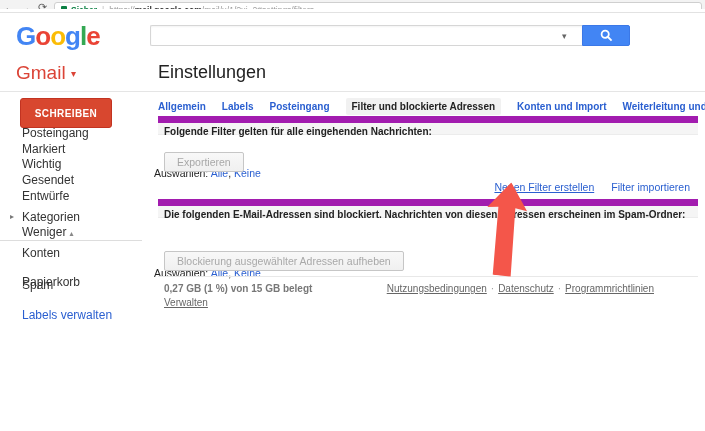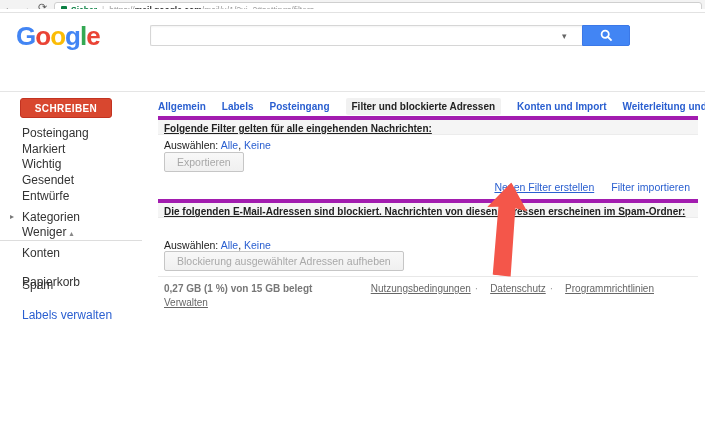--- a/index.html
+++ b/index.html
@@ -28,56 +28,56 @@
   .search-caret { position:absolute; left:562px; top:31px; font-size:9px; color:#666; }
   .search-btn { position:absolute; left:582px; top:25px; width:48px; height:21px; background:#4285f4;
                 border:1px solid #3b78e7; border-radius:0 2px 2px 0; display:flex; align-items:center; justify-content:center; cursor:pointer; }
 
   .gmail-logo { position:absolute; left:16px; top:62px; font-size:19px; color:#db4437; }
   .gmail-caret { font-size:10px; color:#db4437; vertical-align:2px; }
   .page-title { position:absolute; left:158px; top:62px; font-size:18px; color:#222; }
   .header-divider { position:absolute; left:0; top:91px; width:705px; height:1px; background:#e5e5e5; }
 
   
-  .compose-btn { position:absolute; left:20px; top:98px; width:92px; height:20px; background:#d8472f;
+  .compose-btn { position:absolute; left:20px; top:98px; width:92px; height:30px; background:#d8472f;
                  border:1px solid #c23321; border-radius:3px; color:#fff; font-size:10px; font-weight:bold;
                  letter-spacing:.4px; display:flex; align-items:center; justify-content:center; cursor:pointer; }
   .side-item { position:absolute; left:22px; font-size:12px; color:#333; white-space:nowrap; cursor:pointer; }
   .side-caret { position:absolute; left:10px; font-size:8px; color:#777; cursor:pointer; }
   .side-suffix { font-size:8px; color:#888; margin-left:3px; }
   .side-divider { position:absolute; left:0; top:240px; width:142px; height:1px; background:#ddd; }
   .side-link { color:#2a5fd0; }
 
   
   .tabs { position:absolute; left:158px; top:98px; width:540px; display:flex; align-items:center; gap:16px; }
   .tab { font-size:10px; font-weight:bold; color:#2a5fd0; white-space:nowrap; padding:3px 0; cursor:pointer; }
   .tab.active { color:#222; background:#f1f1f1; padding:3px 6px; border-radius:2px; cursor:default; }
 
   .section-bar { position:absolute; left:158px; width:540px; height:19px; background:#f5f5f5;
-                 border-top:4px solid #a21caf; border-bottom:1px solid #ececec;
-                 font-size:10px; font-weight:bold; color:#222; line-height:17px; padding-left:6px; white-space:nowrap;text-decoration:underline; }
+                 border-top:7px solid #a21caf; border-bottom:1px solid #ececec;
+                 font-size:10px; font-weight:bold; color:#222; line-height:17px; padding-left:6px; white-space:nowrap; }
   .bar1 { top:116px; } .bar2 { top:199px; }
 
-  .row { position:absolute; left:164px; font-size:10.5px; color:#222; white-space:nowrap; }
+  .row { position:absolute; left:154px; font-size:10.5px; color:#222; white-space:nowrap;margin-top:28px; }
   .link { color:#2a5fd0; cursor:pointer; text-decoration:none; }
   .link.u { text-decoration:underline; }
 
   .btn-row { position:absolute; left:164px; top:152px; display:flex; gap:14px; }
   .gray-btn { height:20px; padding:0 12px; font-size:10.5px; color:#a8a8a8;
               background:linear-gradient(#f8f8f8,#f0f0f0); border:1px solid #c6c6c6; border-radius:2px;
               display:flex; align-items:center; cursor:default; font-family:"Liberation Sans",sans-serif; }
   .links-row { position:absolute; left:158px; top:181px; width:532px; display:flex; justify-content:flex-end; gap:17px; font-size:10.5px; }
   .panel-bottom { position:absolute; left:158px; top:276px; width:540px; height:1px; background:#e8e8e8; }
 
   
   .storage { position:absolute; left:164px; top:283px; font-size:10px; font-weight:bold; color:#777; }
   .manage { position:absolute; left:164px; top:297px; font-size:10px; color:#666; text-decoration:underline; cursor:pointer; }
   .footer-links { position:absolute; left:158px; top:283px; width:496px; display:flex; justify-content:flex-end; gap:4px;
                   font-size:10px; color:#666; }
-  .footer-links .flink { text-decoration:underline; cursor:pointer;margin-left:8px; }
+  .footer-links .flink { text-decoration:underline; cursor:pointer; }
   .fsep { color:#999; }
 
   
   .arrow { position:absolute; left:484px; top:182px; width:42px; height:94px; transform:rotate(9deg); transform-origin:50% 50%; }
 </style>
 </head>
 <body>
 
 <div class="screen">
 
@@ -98,20 +98,22 @@
 
   <input class="search-input" type="text" value="" style="">
   <span class="search-caret">▾</span>
   <div class="search-btn">
     <svg width="13" height="13" viewBox="0 0 13 13">
       <circle cx="5.2" cy="5.2" r="3.6" fill="none" stroke="#ffffff" stroke-width="1.8"></circle>
       <line x1="8" y1="8" x2="11.6" y2="11.6" stroke="#ffffff" stroke-width="1.8"></line>
     </svg>
   </div>
 
+  <div class="gmail-logo"><span>Gmail</span> <span class="gmail-caret">▾</span></div>
+  <div class="page-title">Einstellungen</div>
   <div class="header-divider"></div>
 
   <div class="compose-btn">SCHREIBEN</div>
   <div class="side-item" style="top:126px">Posteingang</div>
   <div class="side-item" style="top:142px">Markiert</div>
   <div class="side-item" style="top:157px">Wichtig</div>
   <div class="side-item" style="top:173px">Gesendet</div>
   <div class="side-item" style="top:189px">Entwürfe</div>
   <span class="side-caret" style="top:212px">▸</span>
   <div class="side-item" style="top:210px">Kategorien</div>

